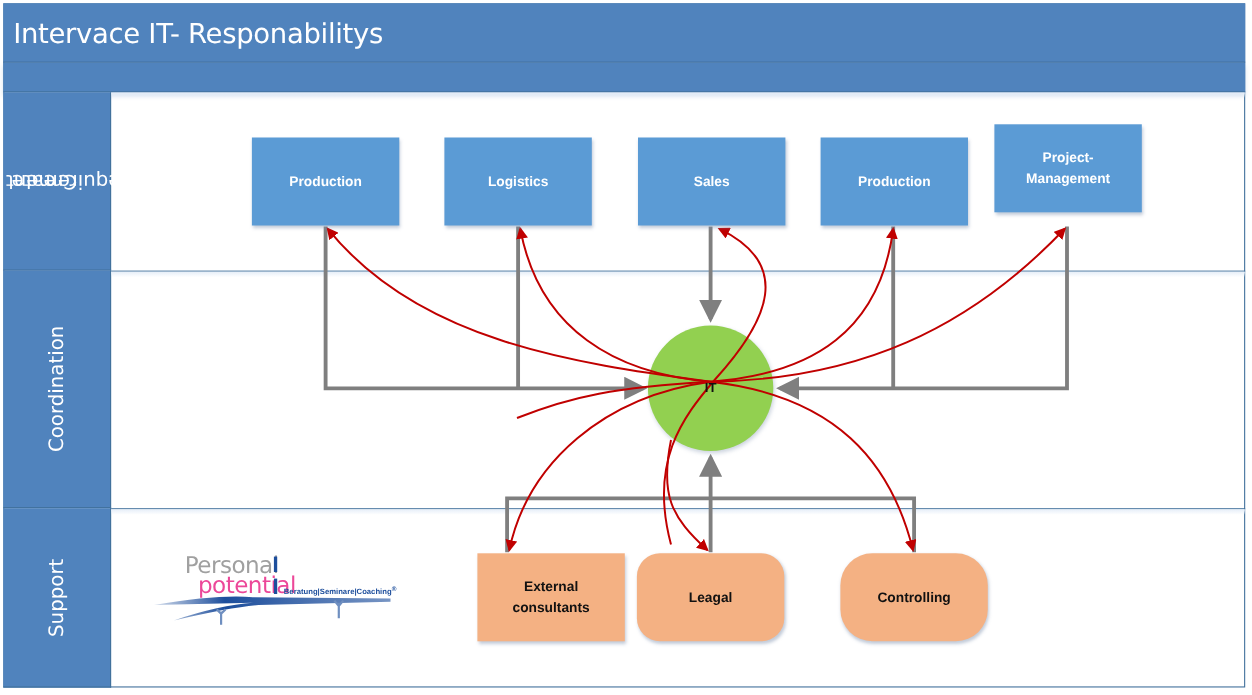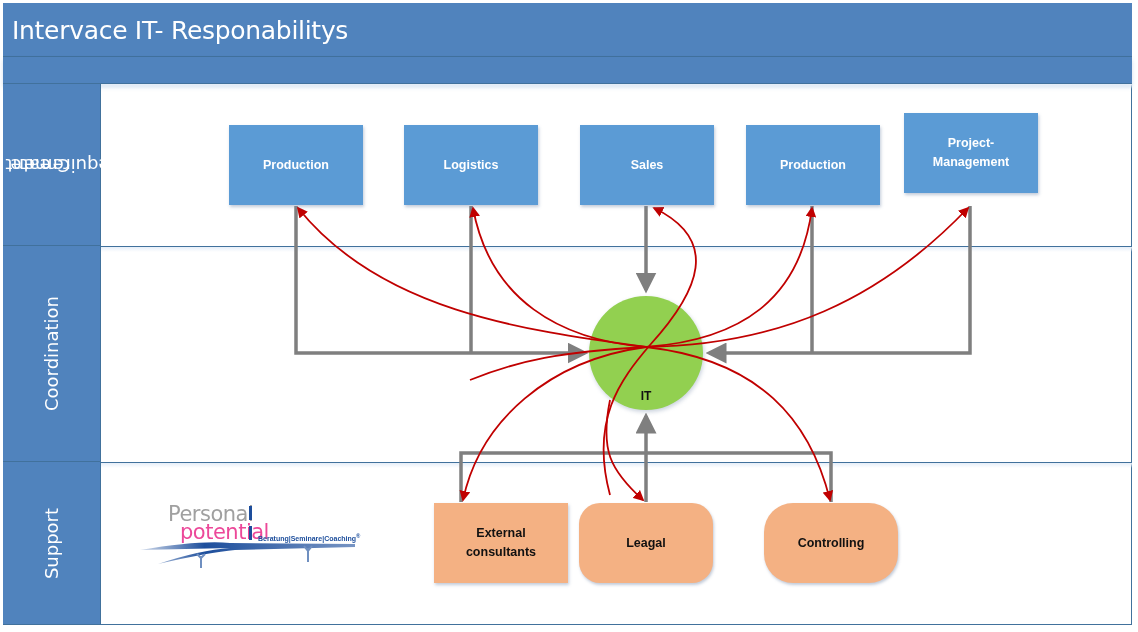--- a/index.html
+++ b/index.html
@@ -9,21 +9,21 @@
     .title-text { position: absolute; left: 9px; top: 13px; color: #ffffff; font-size: 25px; font-family: "DejaVu Sans", sans-serif; letter-spacing: -0.3px; }
     .sub-bar { position: absolute; left: 3px; top: 57px; width: 1129px; height: 27px; background: #5083bd; box-sizing: border-box; border-bottom: 1px solid #41719c; box-shadow: 0 3px 4px rgba(80,131,189,0.25); }
     .lane-label { position: absolute; left: 3px; width: 98px; background: #5083bd; border-right: 1px solid #41719c; border-bottom: 1px solid #41719c; box-sizing: border-box; display: flex; align-items: center; justify-content: center; }
     .lane-label span { display: block; transform: rotate(-90deg); color: #ffffff; font-size: 18px; font-family: "DejaVu Sans", sans-serif; text-align: center; line-height: 23px; white-space: nowrap; }
     .lane-divider { position: absolute; left: 101px; width: 1031px; height: 1px; background: #41719c; }
     .lane-shadow { position: absolute; left: 101px; width: 1031px; height: 5px; background: linear-gradient(#e6eef8, rgba(255,255,255,0)); }
     .box { position: absolute; width: 134px; height: 80px; display: flex; align-items: center; justify-content: center; text-align: center; font-weight: bold; font-size: 12.5px; line-height: 19px; box-shadow: 1px 2px 3px rgba(120,140,170,0.45); }
     .box.blue { background: #5b9bd5; color: #ffffff; }
     .box.orange { background: #f4b183; color: #111111; }
     svg.connectors { position: absolute; left: 0; top: 0; }
-    .it-label { position: absolute; left: 636px; top: 345px; width: 20px; text-align: center; font-size: 12px; font-weight: bold; color: #111; margin-top: 44px; }
+    .it-label { position: absolute; left: 636px; top: 345px; width: 20px; text-align: center; font-size: 12px; font-weight: bold; color: #111; }
     .logo { position: absolute; left: 140px; top: 498px; width: 230px; height: 80px; }
     .logo-word1 { position: absolute; left: 28px; top: 4px; font-size: 21px; color: #a0a0a0; font-family: "DejaVu Sans", sans-serif; letter-spacing: -0.5px; }
     .logo-word2 { position: absolute; left: 40px; top: 22px; font-size: 21px; color: #ec4899; font-family: "DejaVu Sans", sans-serif; letter-spacing: -0.5px; }
     .logo-tag { position: absolute; left: 118px; top: 35px; font-size: 7px; font-weight: bold; color: #1d4e9c; white-space: nowrap; }
   </style>
 </head>
 <body>
 
 <div class="frame"></div>
 

